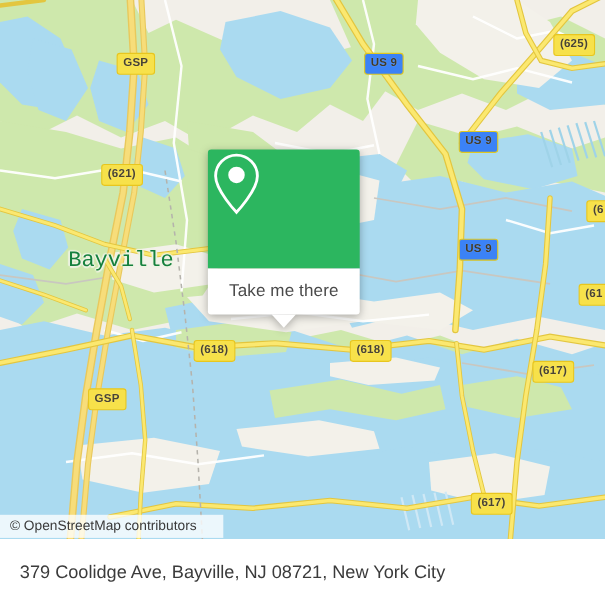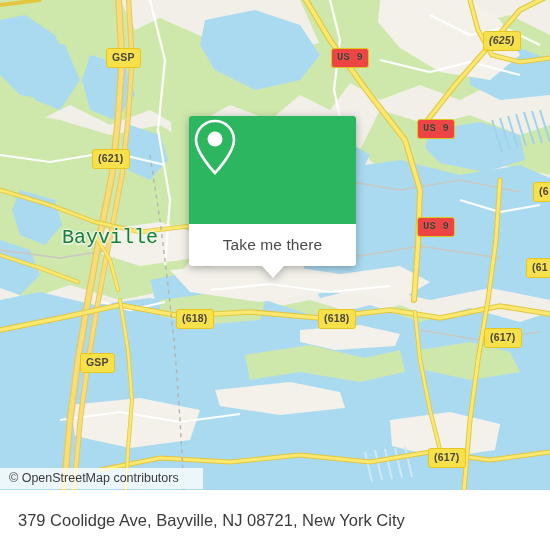--- a/index.html
+++ b/index.html
@@ -30,44 +30,43 @@
     font-family: "Liberation Sans", sans-serif;
     font-weight: bold;
     font-size: 10.5px;
     line-height: 1;
     padding: 3px 5px 4px 5px;
     white-space: nowrap;
     letter-spacing: .2px;
     text-shadow: 0 0 1px rgba(255,255,255,.4);
   }
   .shield.us {
-    background: #ef4444;
+    background: #3b82f6;
     border-color: #e0c720;
     color: #3f3a2a;
-    font-family: Liberation Mono, monospace;
   }
 
   
   .place-label {
     position: absolute;
     color: #15803d;
     font-size: 20px;
     font-family: Liberation Mono, monospace;
     white-space: nowrap;
     text-shadow:
       1.5px 0 1px #eef3e3, -1.5px 0 1px #eef3e3,
       0 1.5px 1px #eef3e3, 0 -1.5px 1px #eef3e3,
       1px 1px 1px #eef3e3, -1px -1px 1px #eef3e3;
   }
 
   
   #popup {
     position: absolute;
-    left: 189px; top: 116px;
-    width: 167px;
+    left: 189px; top: 136px;
+    width: 138px;
     filter: drop-shadow(0 2px 4px rgba(0,0,0,.30));
   }
   #popup-top {
     background: #2cb65f;
     height: 108px;
     border-radius: 3px 3px 0 0;
     display: flex; align-items: center; justify-content: center;
   }
   #popup-bottom {
     background: #ffffff;
@@ -276,21 +275,21 @@
 
       <g stroke="#b5b3ac" stroke-width="1.4" stroke-dasharray="4 4" fill="none">
         <path d="M150 155 L160 220 L168 285 L175 350 L180 420 L184 490"></path>
       </g>
     </svg>
 
     <div class="place-label" style="left:62px; top:226px;">Bayville</div>
 
     <div class="shield" style="left:106px; top:48px;">GSP</div>
     <div class="shield us" style="left:331px; top:48px;">US 9</div>
-    <div class="shield" style="left:483px; top:31px;font-style:italic;">(625)</div>
+    <div class="shield" style="left:503px; top:31px;">(625)</div>
     <div class="shield us" style="left:417px; top:119px;">US 9</div>
     <div class="shield" style="left:92px; top:149px;">(621)</div>
     <div class="shield" style="left:533px; top:182px;">(6</div>
     <div class="shield us" style="left:417px; top:217px;">US 9</div>
     <div class="shield" style="left:526px; top:258px;">(61</div>
     <div class="shield" style="left:176px; top:309px;">(618)</div>
     <div class="shield" style="left:318px; top:309px;">(618)</div>
     <div class="shield" style="left:484px; top:328px;">(617)</div>
     <div class="shield" style="left:80px; top:353px;">GSP</div>
     <div class="shield" style="left:428px; top:448px;">(617)</div>

